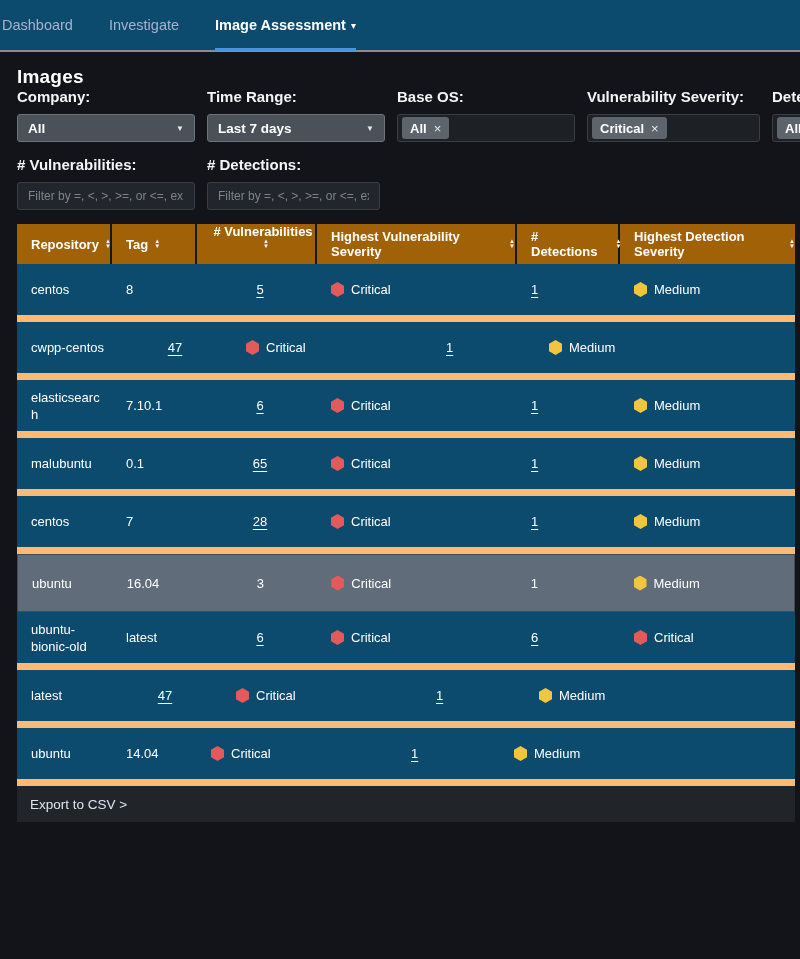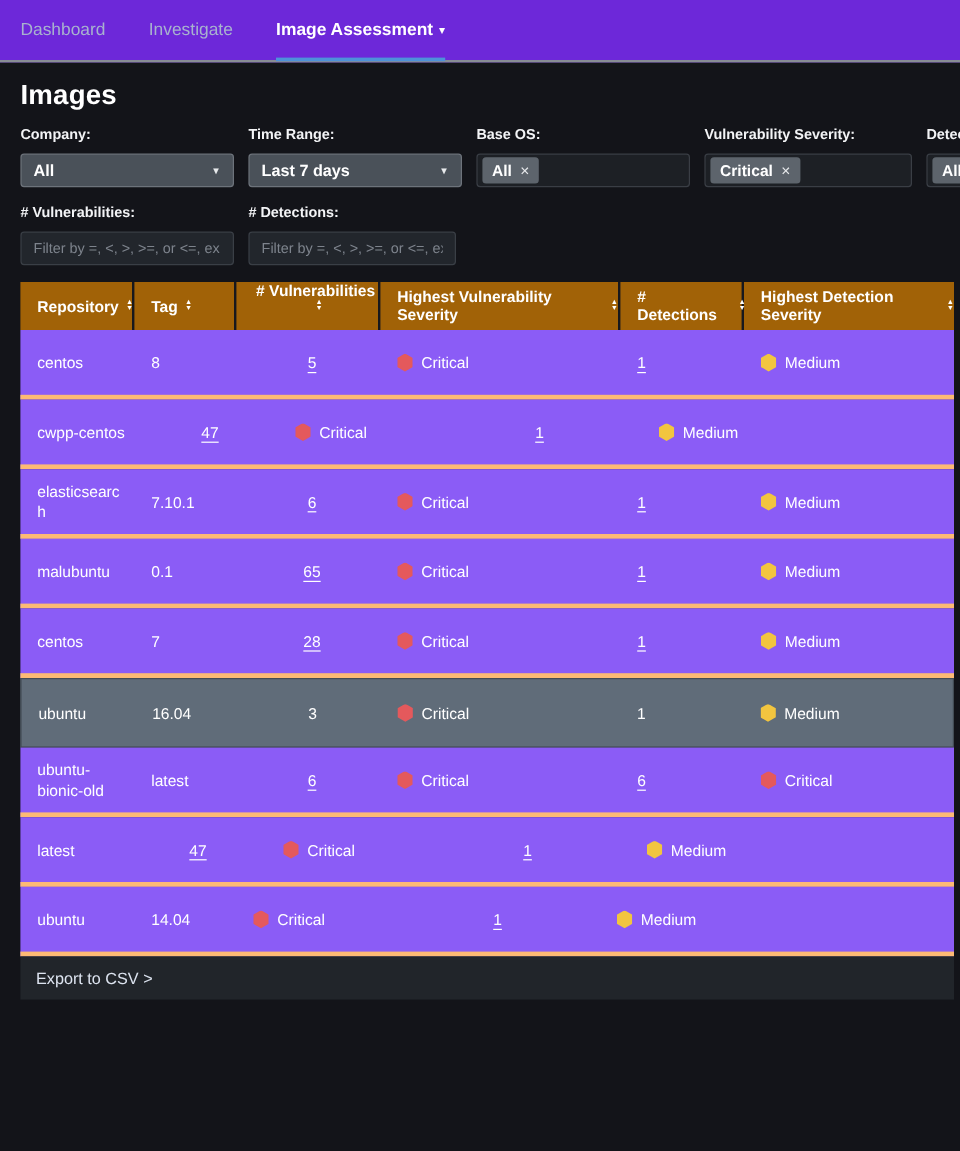--- a/index.html
+++ b/index.html
@@ -4,40 +4,40 @@
 <style>
   * { margin:0; padding:0; box-sizing:border-box; }
   html,body { width:800px; height:959px; overflow:hidden; }
   body {
     background:#131419;
     font-family:"Liberation Sans","DejaVu Sans",sans-serif;
     color:#fff;
   }
   
   .navbar {
-    height:52px; background:#6d28d9; display:flex; align-items:center;
-    padding:0 17px; border-bottom:2px solid #888d94; position:relative;
+    height:52px; background:#0c4a6e; display:flex; align-items:center;
+    padding:0 2px; border-bottom:2px solid #888d94; position:relative;
   }
   .nav-item {
     margin-right:36px; font-size:14.5px; color:#a8b2ce; cursor:pointer;
     height:52px; display:flex; align-items:center; position:relative; font-weight:400;
   }
   .nav-item.active { color:#ffffff; font-weight:700; }
   .nav-item.active::after {
     content:""; position:absolute; left:0; right:0; bottom:0; height:3px; background:#4e92d9;
   }
   .nav-caret { font-size:10px; margin-left:5px; color:#fff; }
   
   .content { padding:14px 0 0 17px; }
-  .page-title { font-size:23px; font-weight:700; letter-spacing:.2px; margin-bottom:12px; }
+  .page-title { font-size:19px; font-weight:700; letter-spacing:.2px; margin-bottom:0; }
   
   .filter-row { display:flex; margin-bottom:14px; }
   .filter-col { flex:none; margin-right:12px; }
   .w178 { width:178px; } .w368 { width:368px; } .w173 { width:173px; } .w190 { width:190px; }
-  .filter-label { font-size:12px; font-weight:700; color:#f3f4f6; margin-bottom:9px; }
+  .filter-label { font-size:15px; font-weight:700; color:#f3f4f6; margin-bottom:9px; }
   .select {
     height:28px; background:#4a5159; border:1px solid #6d737b; border-radius:3px;
     display:flex; align-items:center; justify-content:space-between;
     padding:0 10px; font-size:13.5px; font-weight:700; color:#fff; cursor:pointer;
   }
   .select .caret { font-size:8px; color:#e8eaec; }
   .tag-input {
     height:28px; background:#1d2025; border:1px solid #3a3e45; border-radius:3px;
     display:flex; align-items:center; padding:0 4px;
   }
@@ -57,22 +57,22 @@
   .thead { display:flex; background:#a16207; height:40px; }
   .th {
     display:flex; align-items:center; padding-left:14px; font-size:13px; font-weight:700;
     color:#fff; border-right:2px solid #17181d; cursor:pointer;
   }
   .th:last-child { border-right:none; }
   .sort-icon { display:inline-flex; flex-direction:column; margin-left:6px; }
   .sort-icon span { font-size:6px; line-height:5px; color:#fff; }
   .c1{width:95px;} .c2{width:85px;} .c3{width:120px;flex-direction:column;} .c4{width:200px;} .c5{width:103px;gap:12px;} .c6{width:175px;}
   .tbody .trow {
-    display:flex; align-items:center; min-height:58px; background:#8b5cf6;
-    border-bottom:4px solid #fdba74; font-size:13px; cursor:pointer;
+    display:flex; align-items:center; min-height:58px; background:#0c4a6e;
+    border-bottom:7px solid #fdba74; font-size:13px; cursor:pointer;
   }
   .trow .td { padding:6px 8px 6px 14px; display:flex; align-items:center; }
   .trow .td.txt { display:block; line-height:17px; overflow-wrap:break-word; }
   .trow.selected { background:#606c79; border:1px solid #434c55; border-bottom:1px solid #434c55; }
   .num-link { color:#fff; text-decoration:underline; text-underline-offset:3px; }
   .trow.selected .num-link { text-decoration:none; }
   .hex {
     width:13px; height:15px; margin-right:7px; flex:none;
     clip-path:polygon(50% 0%,100% 25%,100% 75%,50% 100%,0% 75%,0% 25%);
   }

